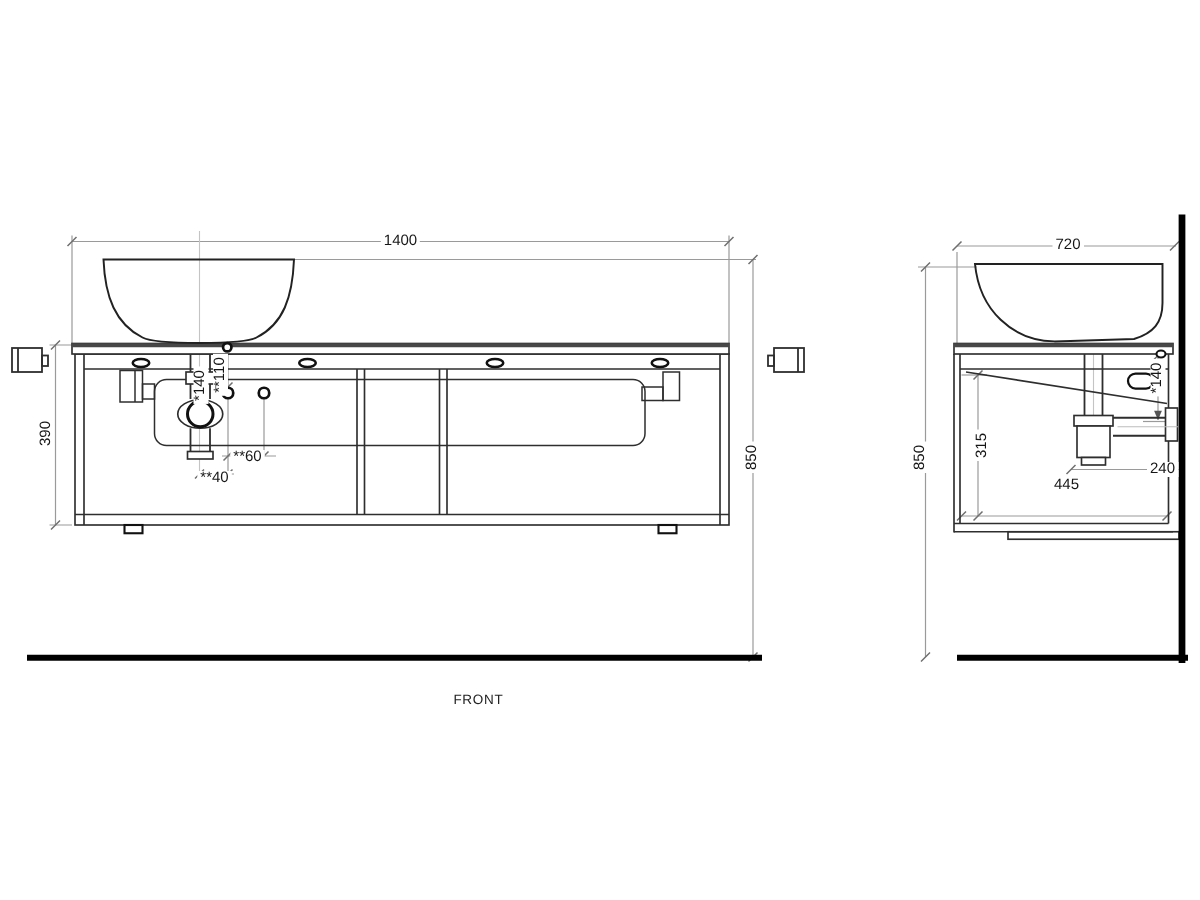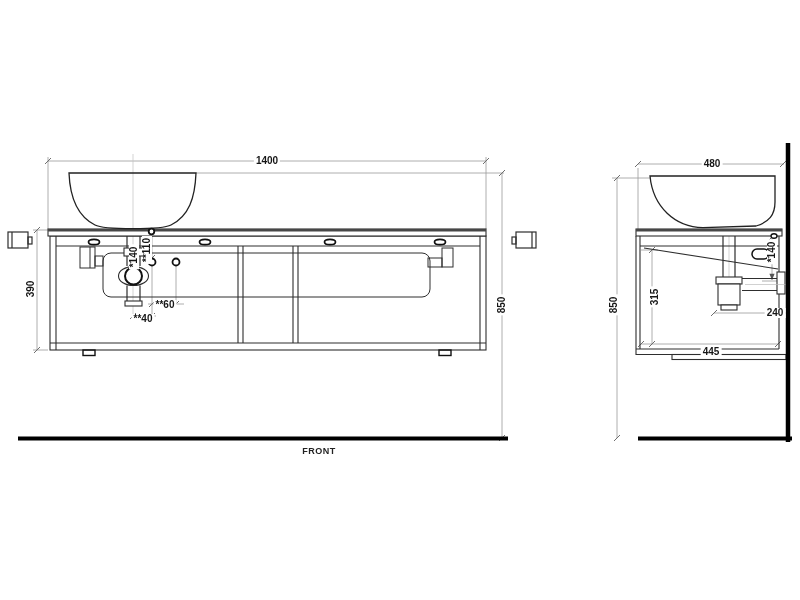--- a/index.html
+++ b/index.html
@@ -1,19 +1,18 @@
 <!DOCTYPE html>
 <html><head>
 <meta charset="utf-8">
 <style>
   html,body{margin:0;padding:0;background:#fff;}
   .canvas{
     position:relative;width:800px;height:600px;background:#ffffff;overflow:hidden;
     font-family:"Liberation Sans",sans-serif;
-    font-weight:bold;
   }
   svg{position:absolute;left:0;top:0;}
   .dim{
     position:absolute;font-size:10px;line-height:1;color:#161616;background:#fff;
     padding:0 2px;white-space:nowrap;transform:translate(-50%,-50%);
   }
   .dim.rot{transform:translate(-50%,-50%) rotate(-90deg);}
   .view-label{
     position:absolute;font-size:9px;letter-spacing:.5px;color:#222;background:#fff;
     transform:translate(-50%,-50%);white-space:nowrap;
@@ -167,22 +166,22 @@
   </g>
 </svg>
 
   <div class="dim" style="left:267px;top:161px">1400</div>
   <div class="dim rot" style="left:502px;top:305px">850</div>
   <div class="dim rot" style="left:31px;top:289px">390</div>
   <div class="dim rot" style="left:134px;top:257px">*140</div>
   <div class="dim rot" style="left:147px;top:250px">**110</div>
   <div class="dim" style="left:165px;top:305px">**60</div>
   <div class="dim" style="left:143px;top:319px">**40</div>
-  <div class="view-label" style="left:319px;top:451px">FRONT</div>
+  <div class="view-label" style="left:319px;top:466px">FRONT</div>
 
-  <div class="dim" style="left:712px;top:164px">480</div>
+  <div class="dim" style="left:712px;top:164px">720</div>
   <div class="dim rot" style="left:614px;top:305px">850</div>
   <div class="dim rot" style="left:655px;top:297px">315</div>
   <div class="dim" style="left:775px;top:313px">240</div>
-  <div class="dim" style="left:711px;top:352px">445</div>
+  <div class="dim" style="left:711px;top:324px">445</div>
   <div class="dim rot" style="left:772px;top:252px">*140</div>
 
 </div>
 
 </body></html>

